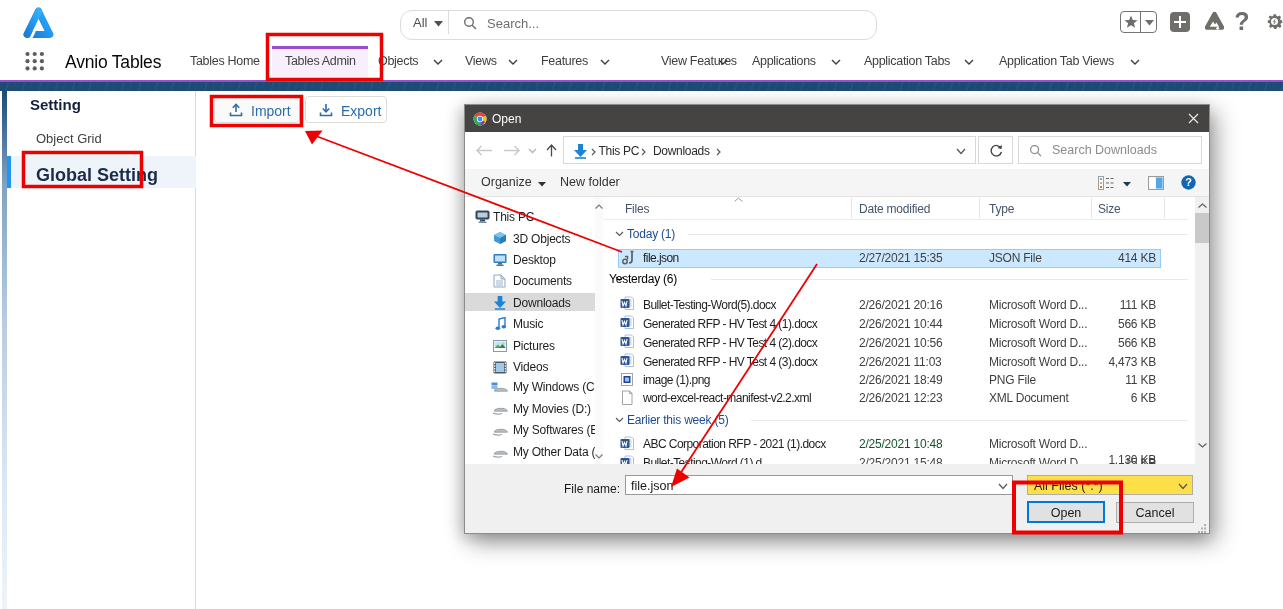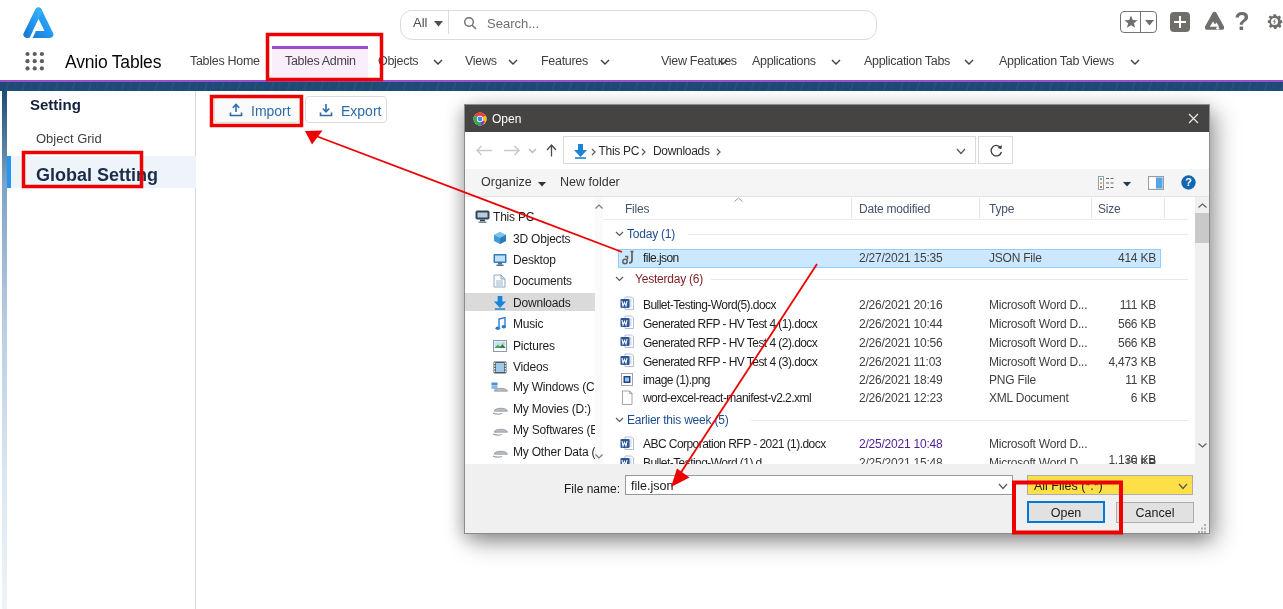--- a/index.html
+++ b/index.html
@@ -213,20 +213,27 @@
     <svg class="abs" style="left:392px;top:11px;" width="10" height="7" viewBox="0 0 10 7">
         <path d="M1 1 L5 5.5 L9 1" stroke="#555" stroke-width="1.2" fill="none"></path>
       </svg>
   </div>
   <div class="abs" style="left:513px;top:31px;width:35px;height:28px;border:1px solid #d9d9d9;">
     <svg class="abs" style="left:10px;top:7px;" width="14" height="14" viewBox="0 0 15 15">
         <path d="M12.8 4.5 A5.6 5.6 0 1 0 13.3 8.6" stroke="#3f3f3f" stroke-width="1.4" fill="none"></path>
         <path d="M13.9 1.0 L13.3 5.4 L9.1 4.2 Z" fill="#3f3f3f"></path>
       </svg>
   </div>
+  <div class="abs" style="left:553px;top:31px;width:184px;height:28px;border:1px solid #d9d9d9;">
+    <svg class="abs" style="left:10px;top:7px;" width="13" height="13" viewBox="0 0 14 14">
+        <circle cx="6" cy="6" r="4.3" fill="none" stroke="#8b8b8b" stroke-width="1.3"></circle>
+        <line x1="9.2" y1="9.2" x2="13" y2="13" stroke="#8b8b8b" stroke-width="1.3"></line>
+      </svg>
+    <span class="abs" style="left:33px;top:6px;font-size:12.5px;color:#8b8b8b;">Search Downloads</span>
+  </div>
 
   <div class="abs" style="left:0;top:64px;width:744px;height:28px;background:#f5f5f5;border-bottom:1px solid #e2e2e2;"></div>
   <span class="abs" style="left:16px;top:70px;font-size:12.5px;color:#333;">Organize</span>
   <svg class="abs" style="left:73px;top:77px;" width="8" height="5" viewBox="0 0 8 5">
       <path d="M0 0 L4 4.5 L8 0 Z" fill="#333"></path>
     </svg>
   <span class="abs" style="left:95px;top:70px;font-size:12.5px;color:#333;">New folder</span>
   <svg class="abs" style="left:633px;top:71px;" width="16" height="14" viewBox="0 0 16 14">
     <rect x="0.5" y="0.5" width="5" height="13" fill="#fdfdfd" stroke="#9d9d9d"></rect>
     <circle cx="3" cy="3" r="1.1" fill="#4a90d9"></circle>
@@ -376,21 +383,21 @@
         <path d="M4 6.5 h2.5 v3" stroke="#5f5f5f" stroke-width="1.5" fill="none"></path>
       </svg>
     <span class="abs" style="left:40px;top:55px;letter-spacing:-0.55px;">file.json</span>
     <span class="abs" style="left:256px;top:55px;color:#3f3f3f;">2/27/2021 15:35</span>
     <span class="abs" style="left:386px;top:55px;color:#3f3f3f;">JSON File</span>
     <div class="abs" style="left:440px;top:55px;width:113px;text-align:right;color:#3f3f3f;">414 KB</div>
 
     <svg class="abs" style="left:12px;top:80px;" width="9" height="6" viewBox="0 0 9 6">
         <path d="M1 1 L4.5 4.5 L8 1" stroke="#5b5b5b" stroke-width="1.2" fill="none"></path>
       </svg>
-    <span class="abs" style="left:32px;top:76px;color:#7f1d1d;">Yesterday (6)</span>
+    <span class="abs" style="left:6px;top:76px;color:#000000;">Yesterday (6)</span>
     <div class="abs" style="left:108px;top:83px;width:477px;height:1px;background:#e8e8e8;"></div>
 
     <svg class="abs" style="left:17px;top:100px;" width="14" height="15">
         <use href="#wicon"></use>
       </svg>
     <span class="abs" style="left:40px;top:102px;letter-spacing:-0.55px;">Bullet-Testing-Word(5).docx</span>
     <span class="abs" style="left:256px;top:102px;color:#3f3f3f;">2/26/2021 20:16</span>
     <span class="abs" style="left:386px;top:102px;color:#3f3f3f;">Microsoft Word D...</span>
     <div class="abs" style="left:440px;top:102px;width:113px;text-align:right;color:#3f3f3f;">111 KB</div>
 
@@ -437,21 +444,21 @@
     <svg class="abs" style="left:12px;top:221px;" width="9" height="6" viewBox="0 0 9 6">
         <path d="M1 1 L4.5 4.5 L8 1" stroke="#5b5b5b" stroke-width="1.2" fill="none"></path>
       </svg>
     <span class="abs" style="left:24px;top:217px;color:#1d4d8f;">Earlier this week (5)</span>
     <div class="abs" style="left:148px;top:224px;width:437px;height:1px;background:#e8e8e8;"></div>
 
     <svg class="abs" style="left:17px;top:240px;" width="14" height="15">
         <use href="#wicon"></use>
       </svg>
     <span class="abs" style="left:40px;top:241.5px;letter-spacing:-0.55px;">ABC Corporation RFP - 2021 (1).docx</span>
-    <span class="abs" style="left:256px;top:241.5px;color:#4c1d95;">2/25/2021 10:48</span>
+    <span class="abs" style="left:256px;top:241.5px;color:#14532d;">2/25/2021 10:48</span>
     <span class="abs" style="left:386px;top:241.5px;color:#3f3f3f;">Microsoft Word D...</span>
     <div class="abs" style="left:440px;top:241.5px;width:113px;text-align:right;color:#3f3f3f;margin-top:16px;">1,130 KB</div>
 
     <svg class="abs" style="left:17px;top:259px;" width="14" height="15">
         <use href="#wicon"></use>
       </svg>
     <span class="abs" style="left:40px;top:260.5px;letter-spacing:-0.55px;">Bullet-Testing-Word (1).d</span>
     <span class="abs" style="left:256px;top:260.5px;color:#3f3f3f;">2/25/2021 15:48</span>
     <span class="abs" style="left:386px;top:260.5px;color:#3f3f3f;">Microsoft Word D...</span>
     <div class="abs" style="left:440px;top:260.5px;width:113px;text-align:right;color:#3f3f3f;">15 KB</div>

